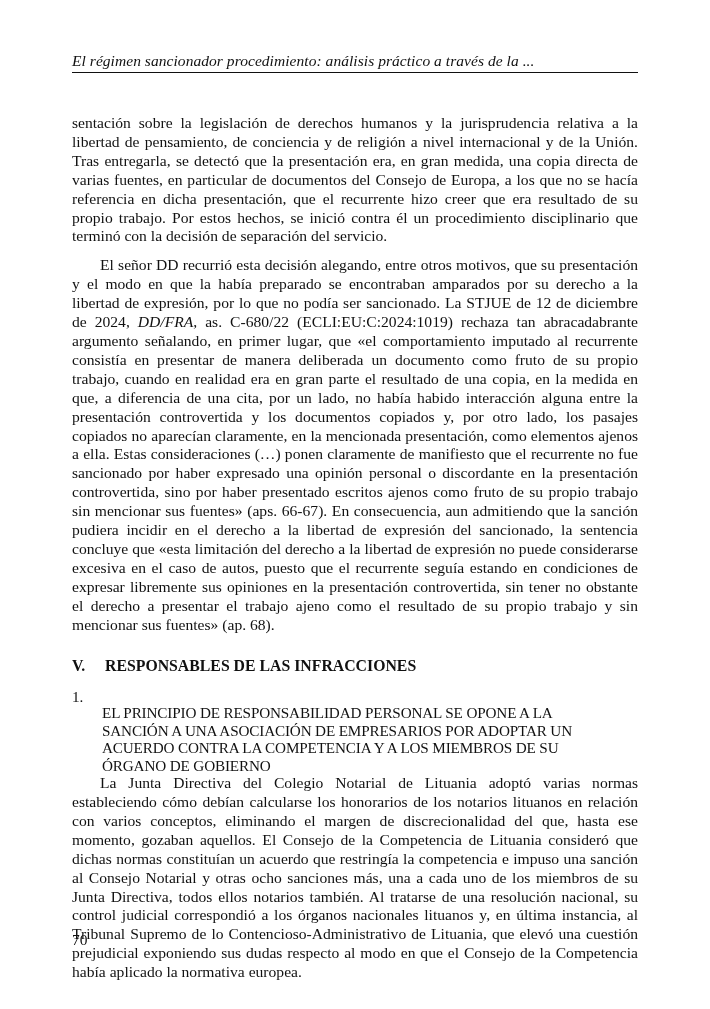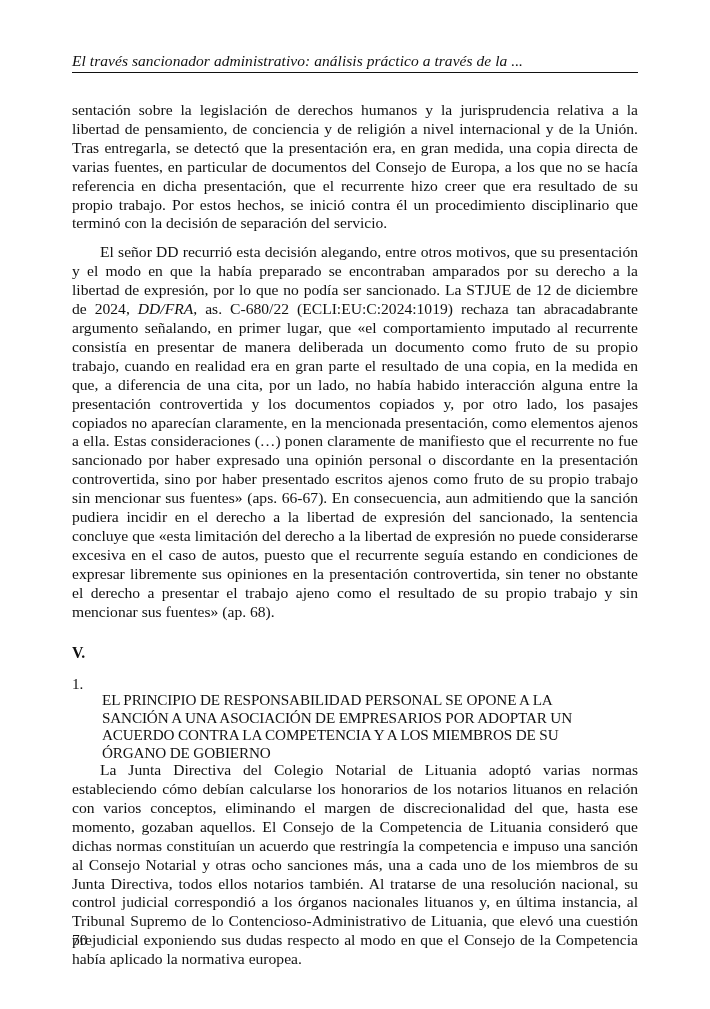--- a/index.html
+++ b/index.html
@@ -30,21 +30,21 @@
       font-size: 15.5px;
       line-height: 19px;
       padding-bottom: 2px;
       border-bottom: 1.2px solid #111;
       white-space: nowrap;
       letter-spacing: 0.05px;
     }
     .body-text {
       position: absolute;
       left: 0;
-      top: 101px;
+      top: 114px;
       width: 566px;
     }
     .body-text p {
       margin: 0;
       font-size: 15.6px;
       line-height: 18.9px;
       text-align: justify;
       text-align-last: left;
       hyphens: manual;
     }
@@ -87,32 +87,33 @@
       font-size: 15.5px;
       line-height: 18px;
     }
     i.em { }
   </style>
 </head>
 <body>
 
 <div class="page">
 
-  <div class="running-header">El través sancionador administrativo: análisis práctico a través de la ...</div>
+  <div class="running-header">El régimen sancionador procedimiento: análisis práctico a través de la ...</div>
 
   <div class="body-text">
 
     <p>sentación sobre la legislación de derechos humanos y la jurisprudencia relativa a la libertad de pensamiento, de conciencia y de religión a nivel internacional y de la Unión. Tras entregarla, se detectó que la presentación era, en gran medida, una copia directa de varias fuentes, en particular de documentos del Consejo de Europa, a los que no se hacía referencia en dicha presentación, que el recurrente hizo creer que era resultado de su propio trabajo. Por estos hechos, se inició contra él un procedimiento disciplinario que terminó con la decisión de separación del servicio.</p>
 
     <div class="gap-1"></div>
 
     <p class="indent"><span>El señor DD recurrió esta decisión alegando, entre otros motivos, que su presentación y el modo en que la había preparado se encontraban amparados por su derecho a la libertad de expresión, por lo que no podía ser sancionado. La STJUE de 12 de diciembre de 2024, </span><i class="em">DD/FRA</i><span>, as. C-680/22 (ECLI:EU:C:2024:1019) rechaza tan abracadabrante argumento señalando, en primer lugar, que «el comportamiento imputado al recurrente consistía en presentar de manera deliberada un documento como fruto de su propio trabajo, cuando en realidad era en gran parte el resultado de una copia, en la medida en que, a diferencia de una cita, por un lado, no había habido interacción alguna entre la presentación controvertida y los documentos copiados y, por otro lado, los pasajes copiados no aparecían claramente, en la mencionada presentación, como elementos ajenos a ella. Estas consideraciones (…) ponen claramente de manifiesto que el recurrente no fue sancionado por haber expresado una opinión personal o discordante en la presentación controvertida, sino por haber presentado escritos ajenos como fruto de su propio trabajo sin mencionar sus fuentes» (aps. 66-67). En consecuencia, aun admitiendo que la sanción pudiera incidir en el derecho a la libertad de expresión del sancionado, la sentencia concluye que «esta limitación del derecho a la libertad de expresión no puede considerarse excesiva en el caso de autos, puesto que el recurrente seguía estando en condiciones de expresar libremente sus opiniones en la presentación controvertida, sin tener no obstante el derecho a presentar el trabajo ajeno como el resultado de su propio trabajo y sin mencionar sus fuentes» (ap. 68).</span></p>
 
     <div class="section-heading">
       <span class="num">V.</span>
+      <span class="txt">RESPONSABLES DE LAS INFRACCIONES</span>
     </div>
 
     <div class="sub-heading">
       <span class="num">1.</span>
       <span class="txt">EL PRINCIPIO DE RESPONSABILIDAD PERSONAL SE OPONE A LA SANCIÓN A UNA ASOCIACIÓN DE EMPRESARIOS POR ADOPTAR UN ACUERDO CONTRA LA COMPETENCIA Y A LOS MIEMBROS DE SU ÓRGANO DE GOBIERNO</span>
     </div>
 
     <p class="indent after-sub">La Junta Directiva del Colegio Notarial de Lituania adoptó varias normas estableciendo cómo debían calcularse los honorarios de los notarios lituanos en relación con varios conceptos, eliminando el margen de discrecionalidad del que, hasta ese momento, gozaban aquellos. El Consejo de la Competencia de Lituania consideró que dichas normas constituían un acuerdo que restringía la competencia e impuso una sanción al Consejo Notarial y otras ocho sanciones más, una a cada uno de los miembros de su Junta Directiva, todos ellos notarios también. Al tratarse de una resolución nacional, su control judicial correspondió a los órganos nacionales lituanos y, en última instancia, al Tribunal Supremo de lo Contencioso-Administrativo de Lituania, que elevó una cuestión prejudicial exponiendo sus dudas respecto al modo en que el Consejo de la Competencia había aplicado la normativa europea.</p>
 
   </div>

